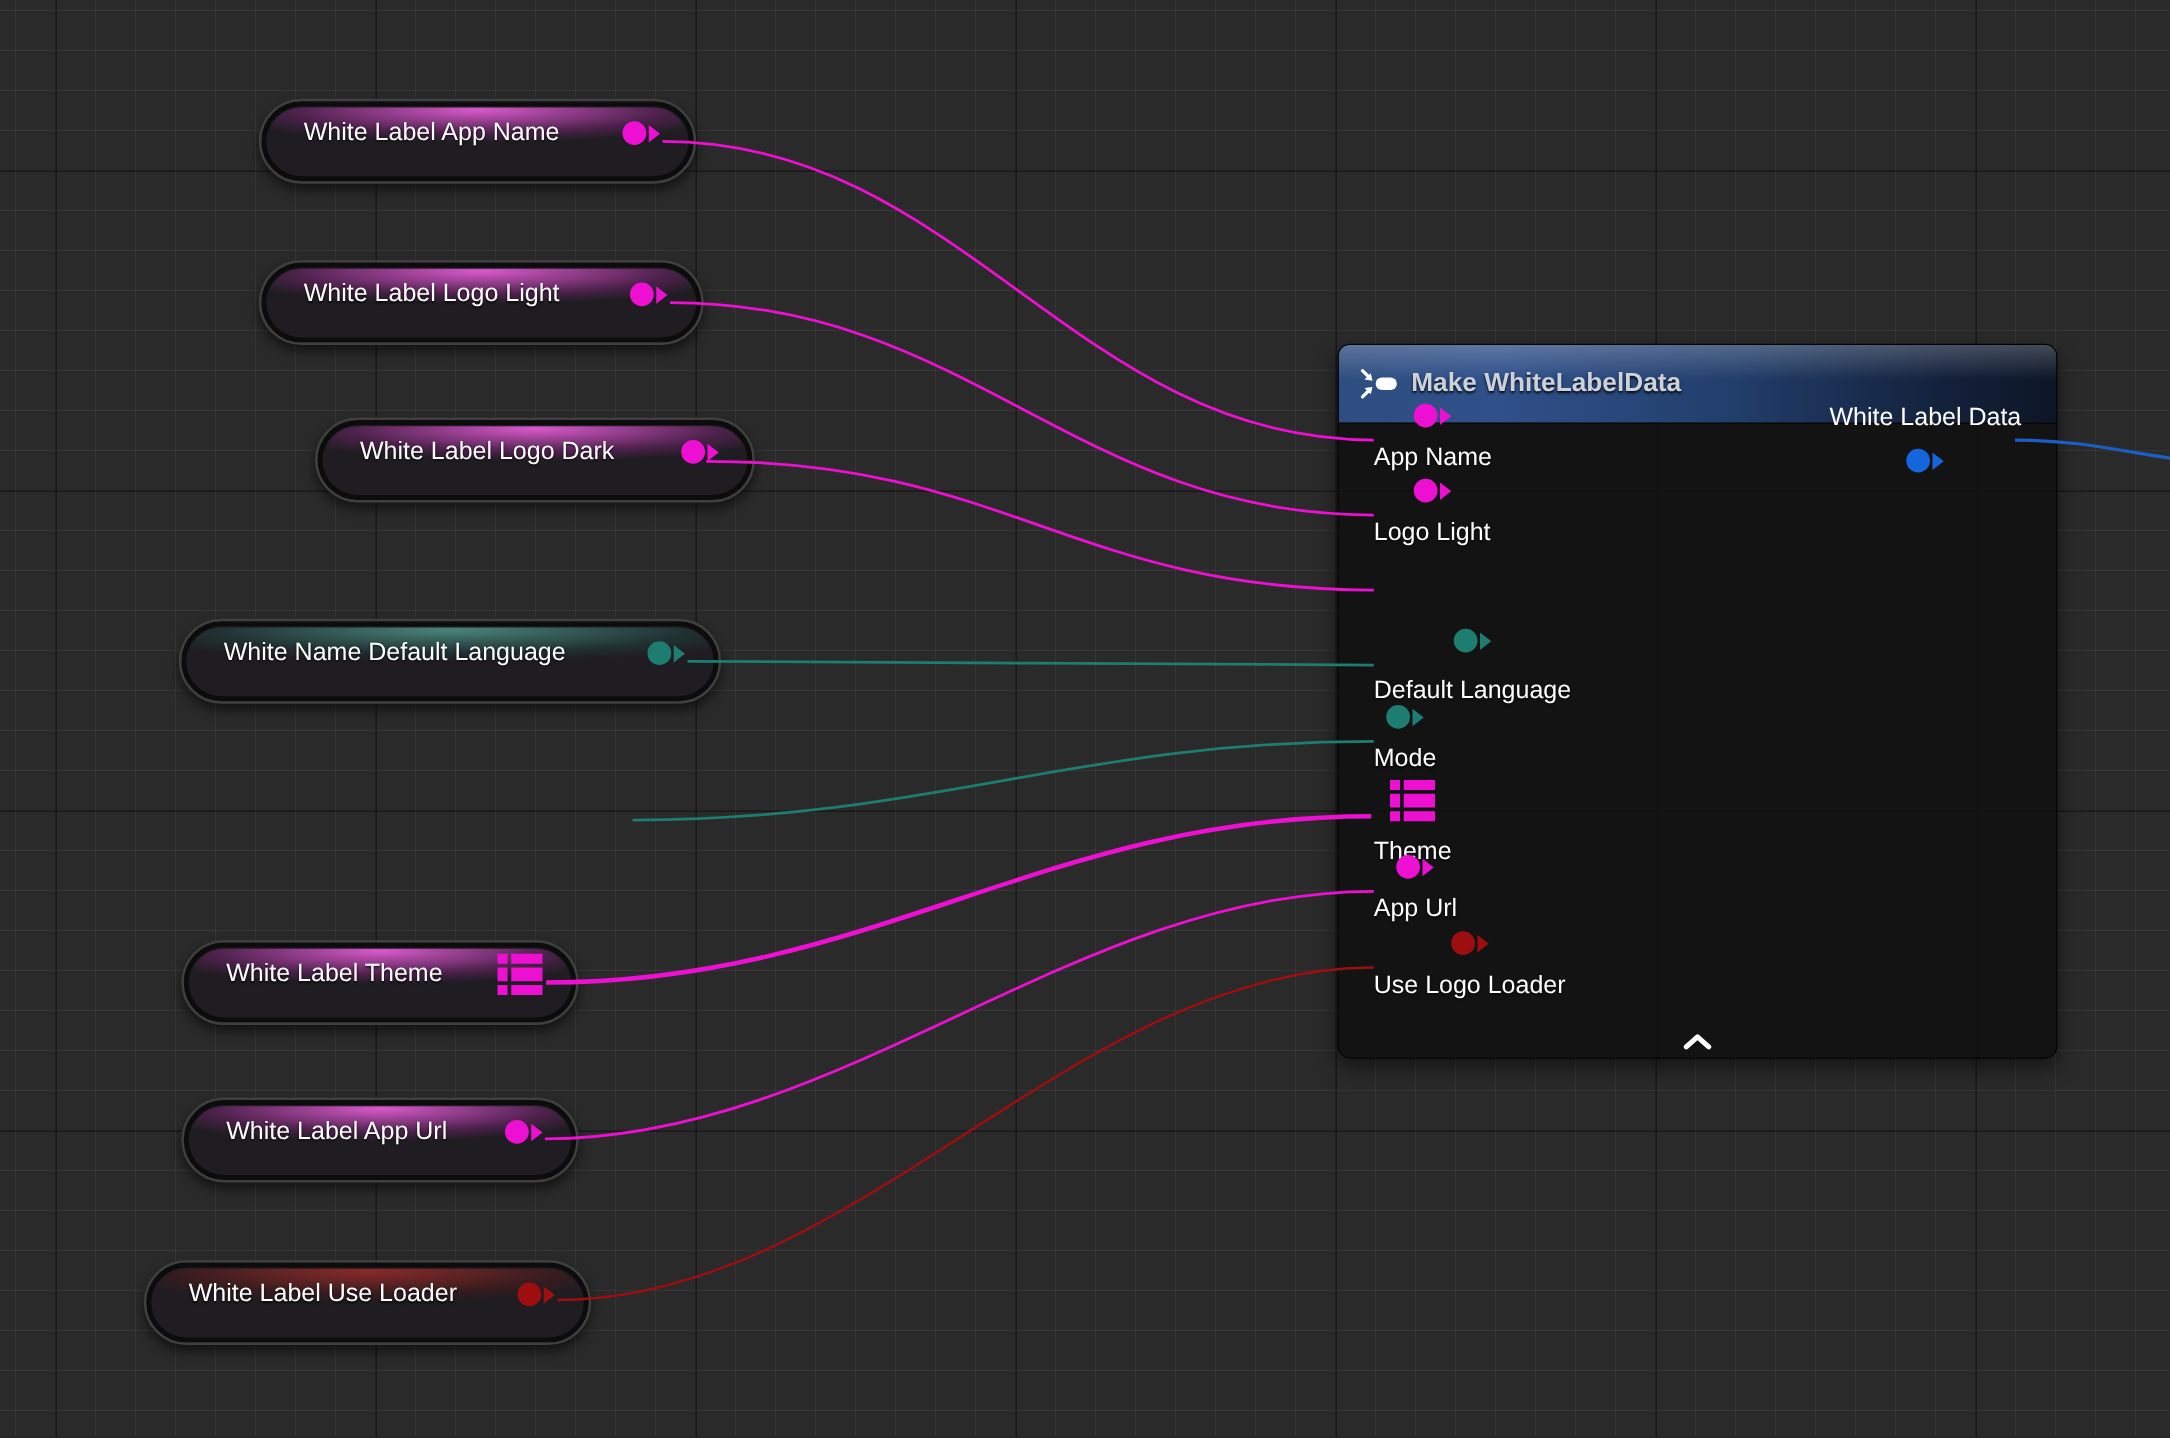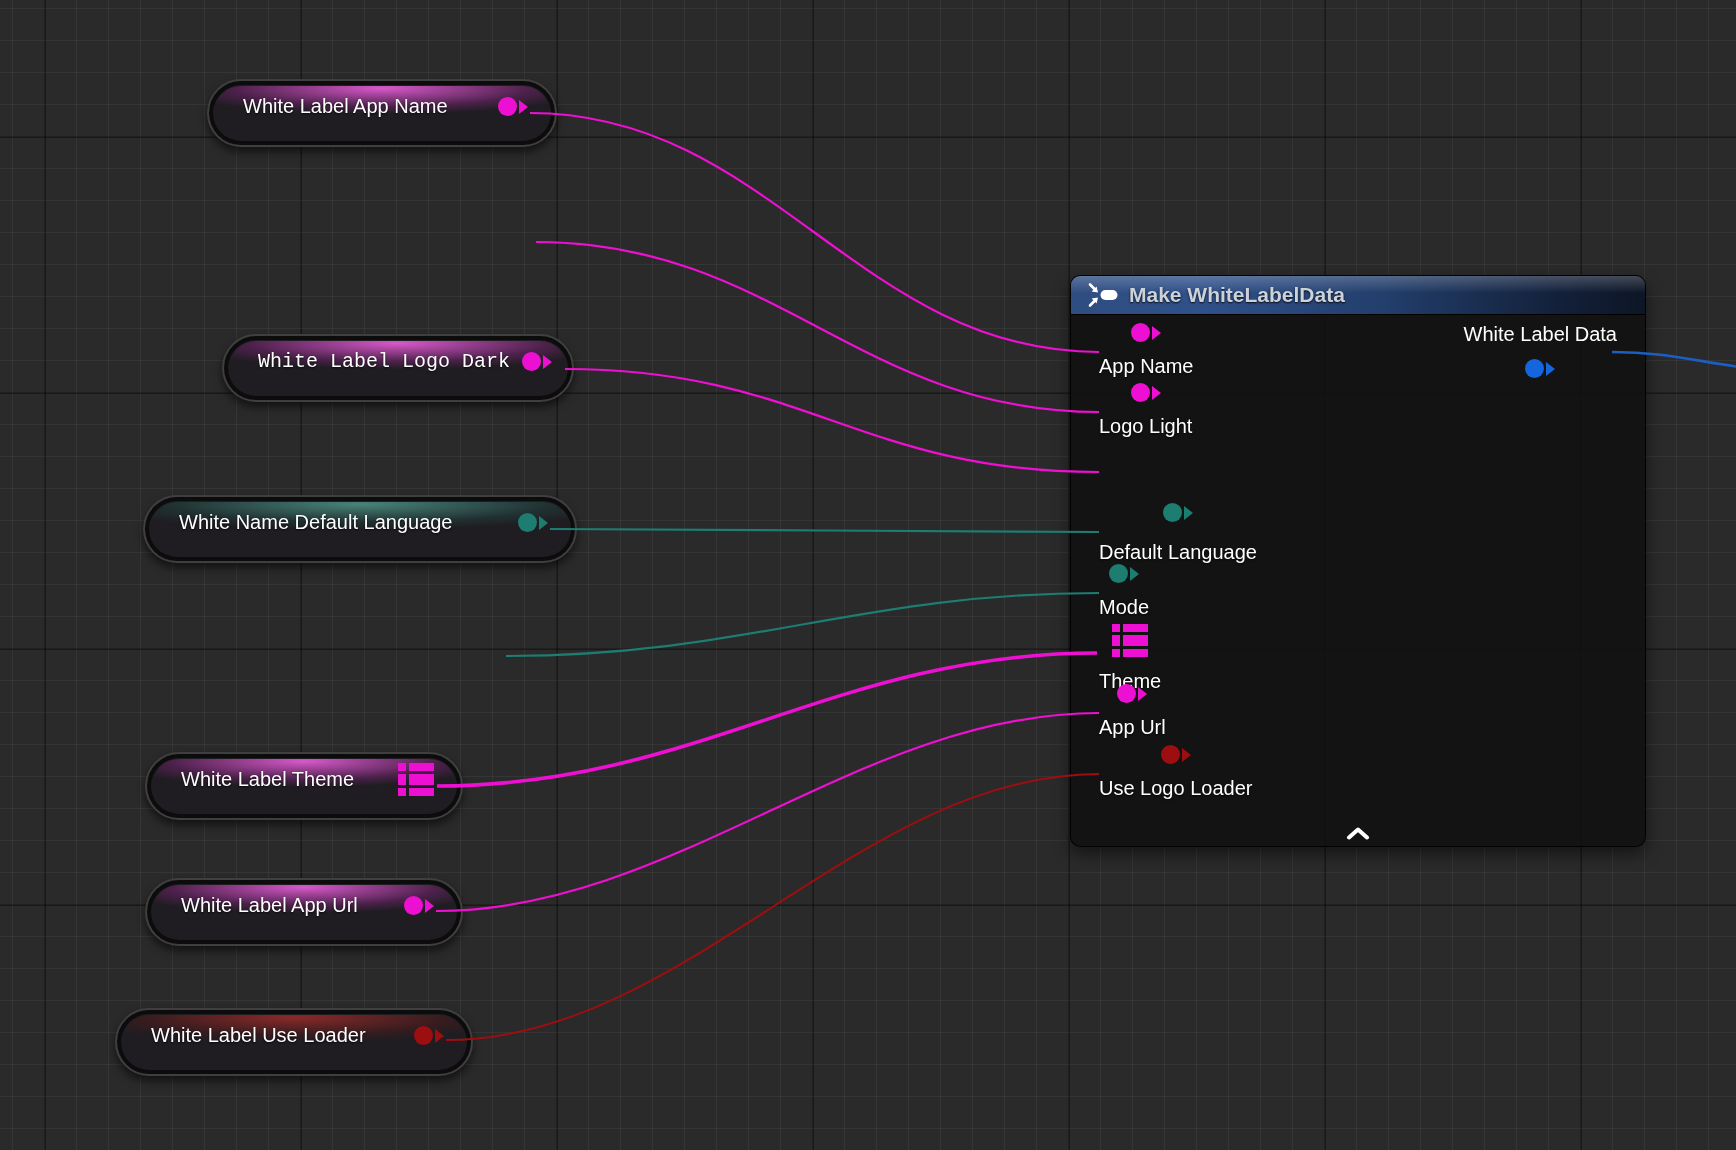--- a/index.html
+++ b/index.html
@@ -55,21 +55,21 @@
   .pill .pin,.pill .struct-icon{position:relative;z-index:1;margin-left:12px;}
   
   #make-node{
     position:absolute;z-index:2;left:1070px;top:275px;width:576px;height:572px;
     background:rgba(17,17,18,0.93);border-radius:10px;
     border:1px solid rgba(0,0,0,0.85);
     box-shadow:0 7px 16px rgba(0,0,0,0.5);box-sizing:border-box;
   }
   #make-header{
     height:38px;border-radius:9px 9px 0 0;display:flex;align-items:center;gap:10px;
-    padding:0 16px;
+    padding:12px 16px;
     background:
       linear-gradient(180deg, rgba(255,255,255,0.22), rgba(255,255,255,0) 45%),
       linear-gradient(90deg, #2e4d80 0%, #30508a 22%, #223e6b 55%, #13203a 85%, #0d1626 100%);
     border-bottom:1px solid #000;
   }
   #make-title{font-size:21px;font-weight:bold;color:#ccd2da;text-shadow:0 1px 2px rgba(0,0,0,0.9);white-space:nowrap;}
   .prow{position:absolute;left:28px;height:60px;display:flex;align-items:center;gap:13px;color:#fff;font-size:20px;flex-direction:column;}
   .prow .plbl{text-shadow:0 1px 2px rgba(0,0,0,0.8);white-space:nowrap;}
   .orow{position:absolute;right:28px;top:47px;height:60px;display:flex;align-items:center;gap:13px;color:#fff;font-size:20px;flex-direction:column;}
   #collapse-btn{position:absolute;left:50%;bottom:6px;transform:translateX(-50%);cursor:pointer;line-height:0;}
@@ -93,22 +93,30 @@
 
   <div class="pill" style="left:207px;top:79px;width:350px;">
     <span class="glow glow-pink"></span>
     <span class="lbl">White Label App Name</span>
     <span class="pin t-string">
         <i class="dot"></i>
         <i class="tri"></i>
       </span>
   </div>
 
-
-  <div class="pill" style="left:222px;top:334px;width:352px;font-family:Liberation Mono, monospace;">
+  <div class="pill" style="left:207px;top:208px;width:356px;">
+    <span class="glow glow-pink"></span>
+    <span class="lbl">White Label Logo Light</span>
+    <span class="pin t-string">
+        <i class="dot"></i>
+        <i class="tri"></i>
+      </span>
+  </div>
+
+  <div class="pill" style="left:252px;top:334px;width:352px;">
     <span class="glow glow-pink"></span>
     <span class="lbl">White Label Logo Dark</span>
     <span class="pin t-string">
         <i class="dot"></i>
         <i class="tri"></i>
       </span>
   </div>
 
   <div class="pill" style="left:143px;top:495px;width:434px;">
     <span class="glow glow-teal"></span>

